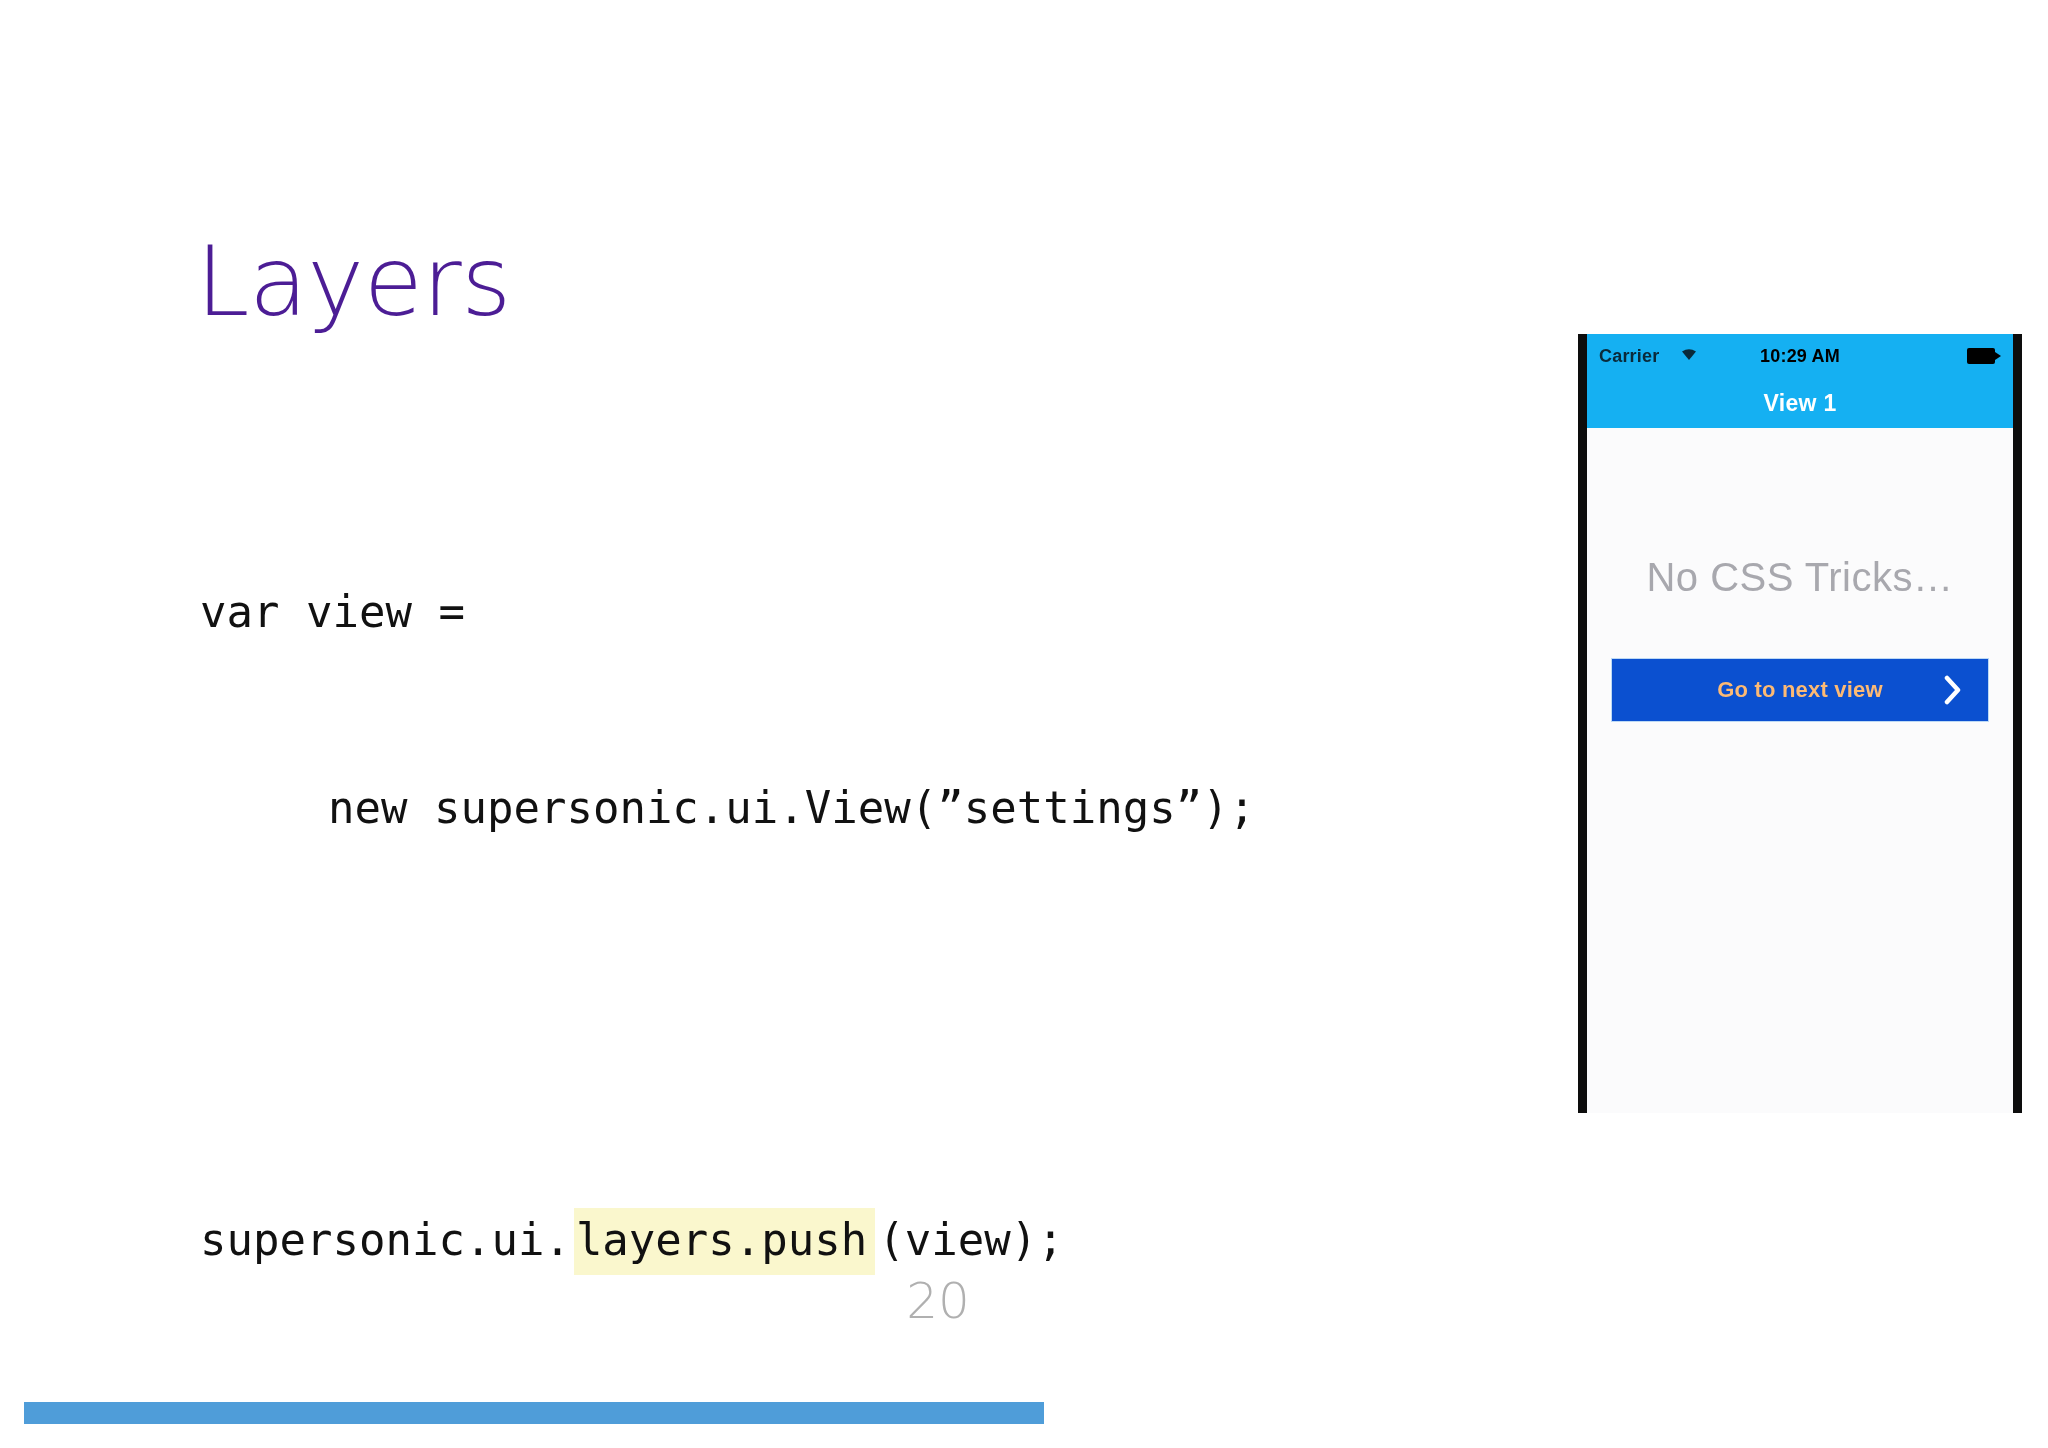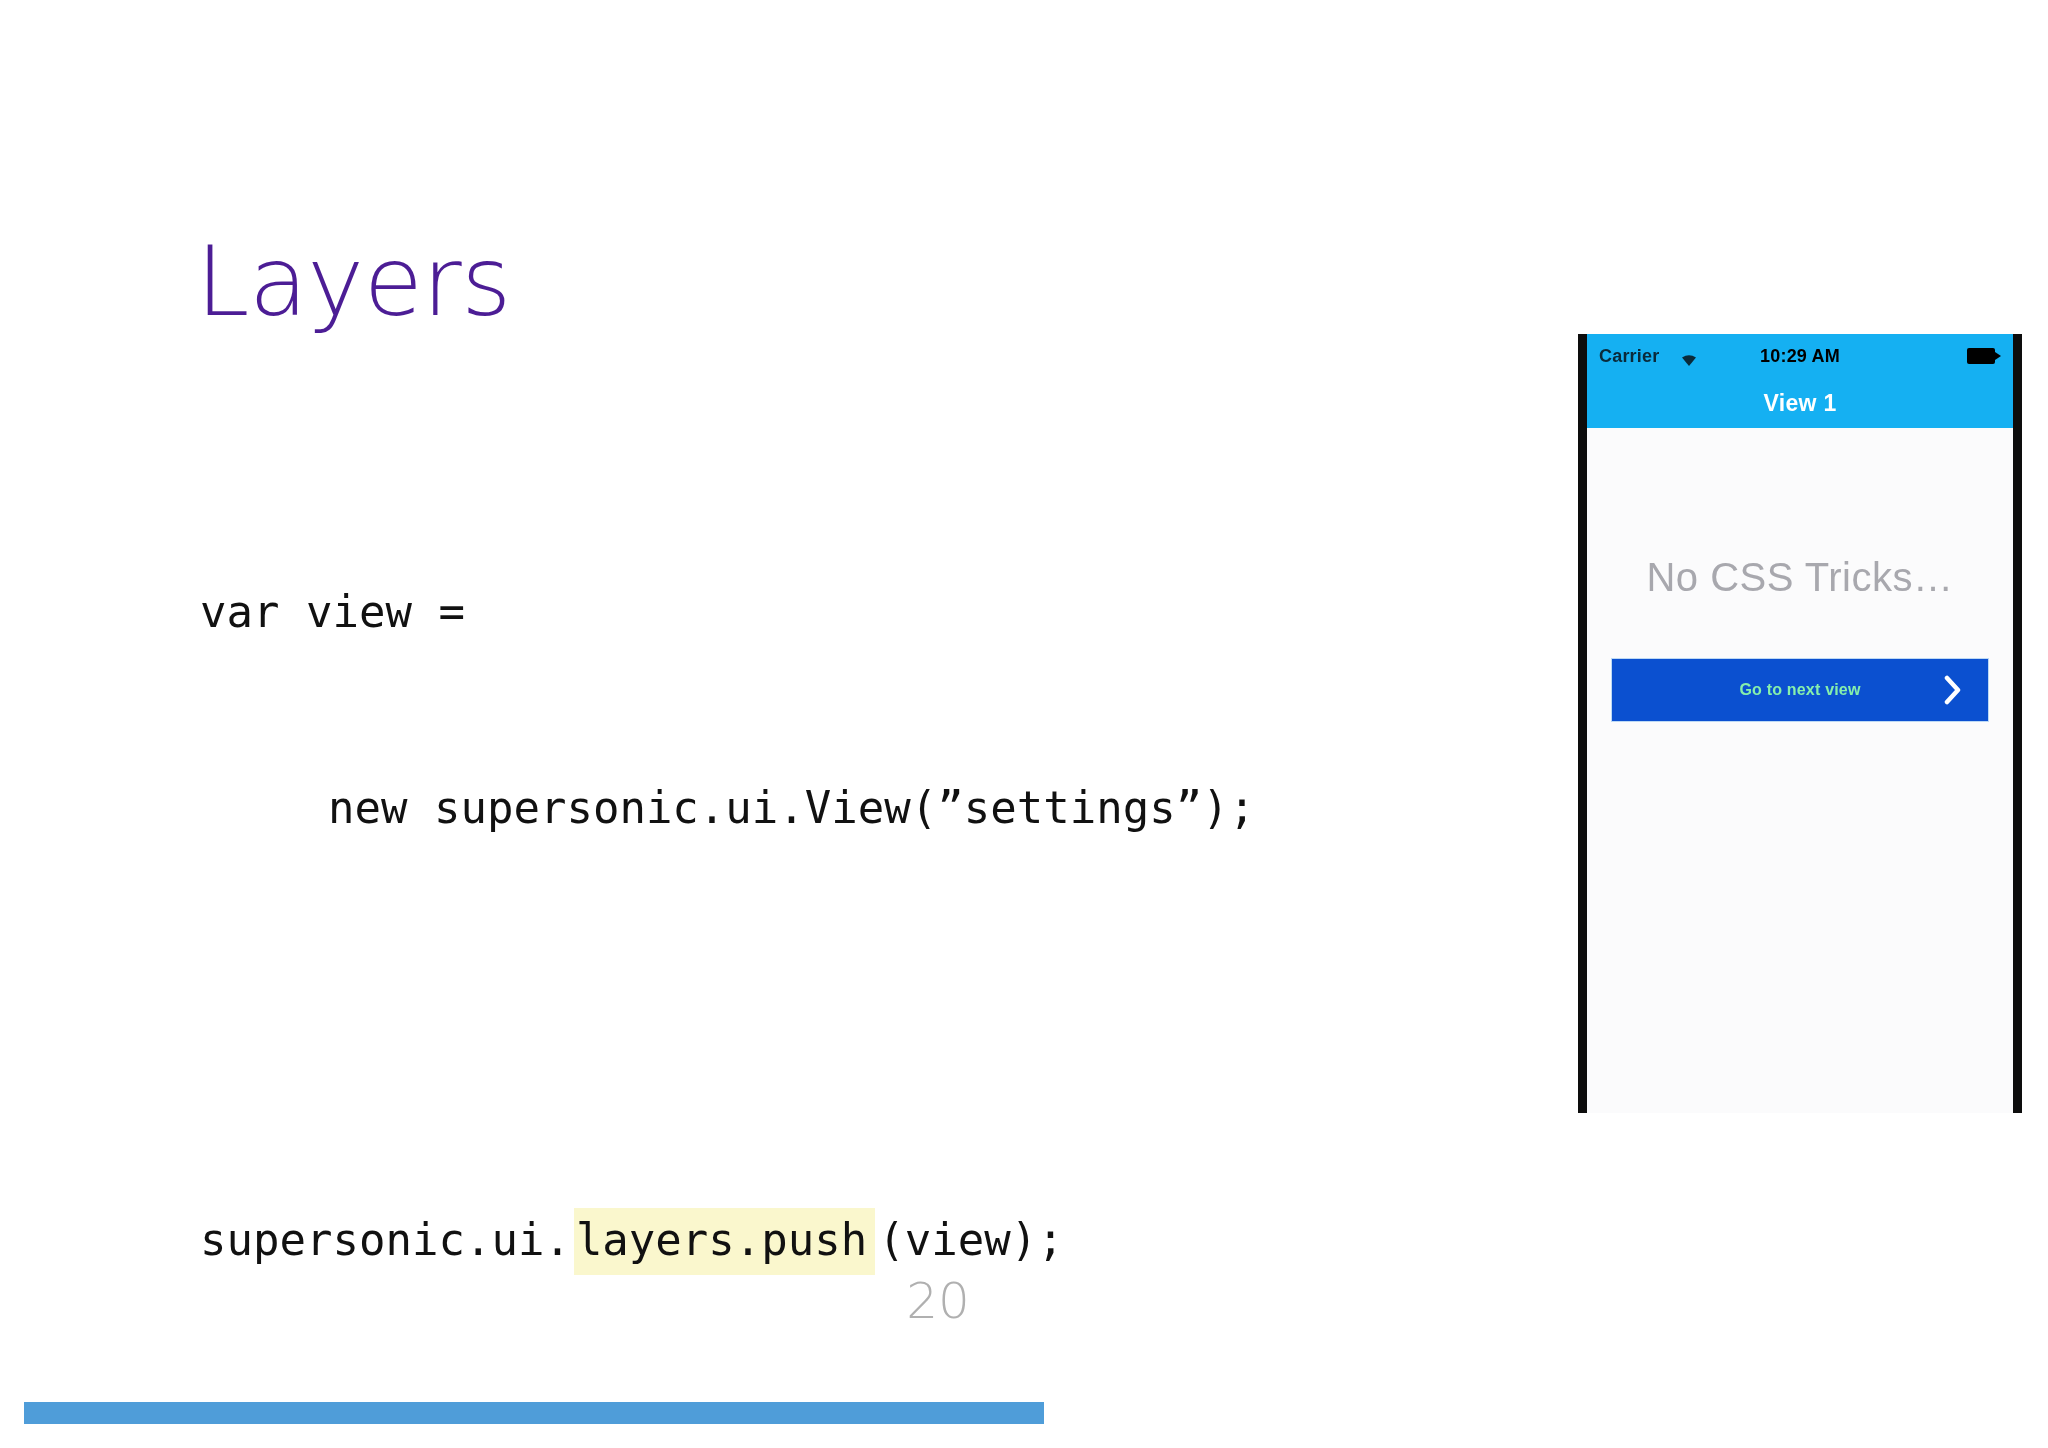--- a/index.html
+++ b/index.html
@@ -115,21 +115,21 @@
     position: relative;
     height: 44px;
     background: #15b0f2;
     display: flex;
     align-items: center;
     padding: 0 12px;
     box-sizing: border-box;
   }
   .status-left {
     display: flex;
-    align-items: flex-end;
+    align-items: flex-start;
     gap: 20px;
     flex: 1 1 0;
   }
   .status-carrier {
     font-size: 18px;
     font-weight: bold;
     color: #0a2a3a;
     letter-spacing: 0.2px;
   }
   .wifi-icon {
@@ -219,22 +219,22 @@
     height: 64px;
     background: #0b50d0;
     border: 1px solid #bcd9f5;
     box-sizing: border-box;
     display: flex;
     align-items: center;
     justify-content: center;
     cursor: pointer;
   }
   .next-view-label {
-    color: #86efac;
-    font-size: 16px;
+    color: #fdba74;
+    font-size: 22px;
     font-weight: bold;
     letter-spacing: 0.2px;
   }
   .chevron-right {
     position: absolute;
     right: 26px;
     top: 50%;
     transform: translateY(-50%);
     width: 18px;
     height: 30px;

